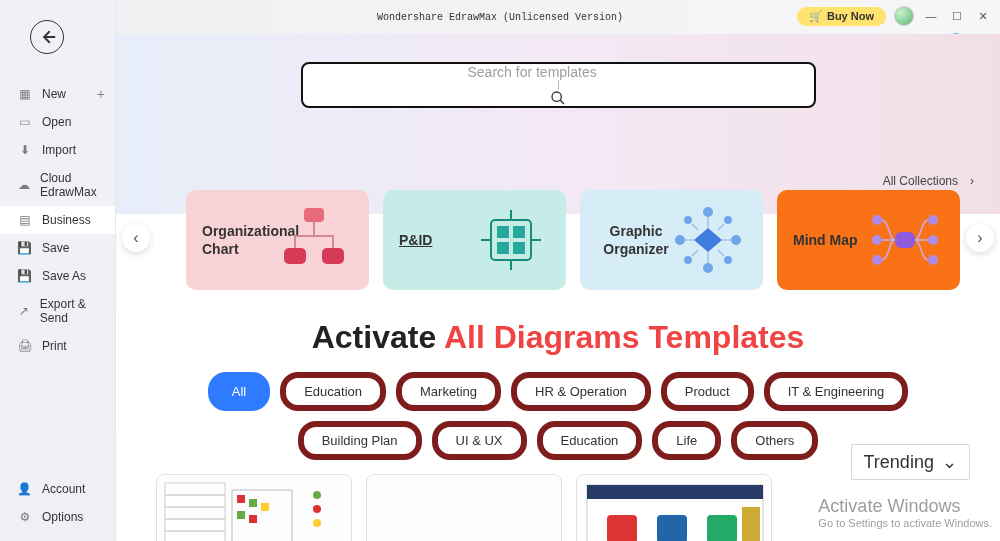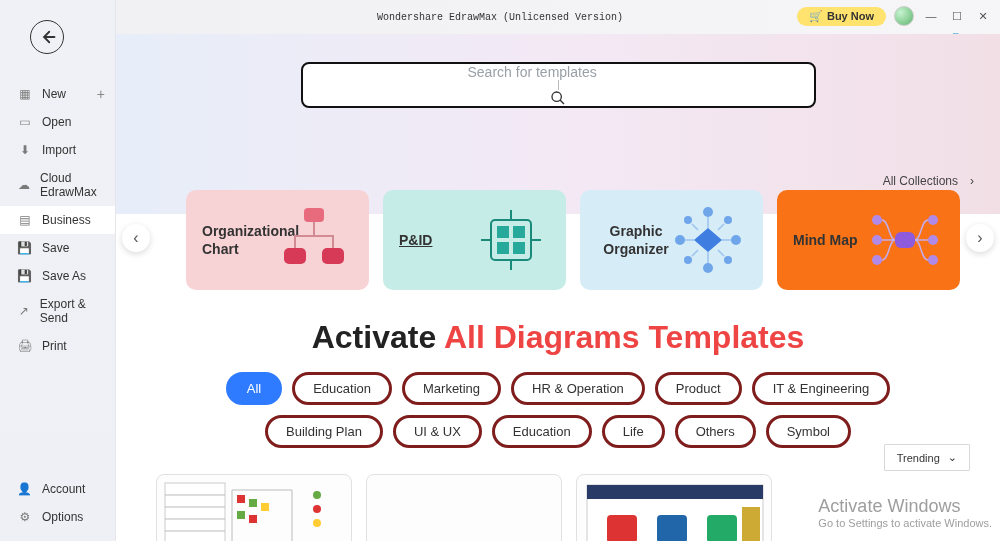--- a/index.html
+++ b/index.html
@@ -50,25 +50,25 @@
 .card-gfx { position: absolute; right: 12px; top: 0; bottom: 0; width: 86px; display: flex; align-items: center; justify-content: center; }
 .arrow-btn { position: absolute; top: 34px; width: 28px; height: 28px; border-radius: 50%; background: #fff; box-shadow: 0 2px 6px rgba(0,0,0,.15); display: flex; align-items: center; justify-content: center; color: #555; z-index: 3; }
 .arrow-left { left: 6px; } .arrow-right { right: 6px; }
 
 
 .explore { text-align: center; margin-top: 105px; font-size: 32px; font-weight: 800; color: #222; }
 .explore .hl { color: #ef4444; margin-top: 20px; }
 
 
 .chips { display: flex; flex-wrap: wrap; gap: 10px; justify-content: center; margin: 16px 50px 0; }
-.chip { border: 3px solid #7f1d1d; border-radius: 18px; padding: 6px 18px; font-size: 13px; color: #333; background: #fff; }
+.chip { border: 6px solid #7f1d1d; border-radius: 18px; padding: 6px 18px; font-size: 13px; color: #333; background: #fff; }
 .chip.active { background: #2f7bff; color: #fff; border-color: #2f7bff; }
 
 
-.sort { position: absolute; right: 30px; top: 410px; border: 1px solid #d8d8dc; border-radius: 1px; padding: 6px 12px; font-size: 11px; color: #333; display: flex; align-items: center; gap: 8px; background: #fff; }
+.sort { position: absolute; right: 30px; top: 410px; border: 1px solid #d8d8dc; border-radius: 1px; padding: 6px 12px; font-size: 18px; color: #333; display: flex; align-items: center; gap: 8px; background: #fff; }
 
 
 .thumbs { position: absolute; left: 40px; top: 440px; display: flex; gap: 14px; }
 .thumb { width: 196px; height: 90px; border: 1px solid #e1e1e4; border-radius: 8px; background: #fdfdfd; overflow: hidden; }
 
 
 .wm { position: absolute; right: 8px; bottom: 12px; color: #9e9e9e; margin-top: 21px; }
 .wm .t1 { font-size: 18px; } .wm .t2 { font-size: 11px; }
 
 
@@ -251,21 +251,20 @@
     <div class="chip">Education</div>
     <div class="chip">Marketing</div>
     <div class="chip">HR &amp; Operation</div>
     <div class="chip">Product</div>
     <div class="chip">IT &amp; Engineering</div>
     <div class="chip">Building Plan</div>
     <div class="chip">UI &amp; UX</div>
     <div class="chip">Education</div>
     <div class="chip">Life</div>
     <div class="chip">Others</div>
-    <div class="chip">Symbol</div>
   </div>
 
   <div class="sort">
     <span>Trending</span>
     <span>⌄</span>
   </div>
 
   <div class="thumbs">
     <div class="thumb">
       <svg width="196" height="90" viewBox="0 0 196 90">

